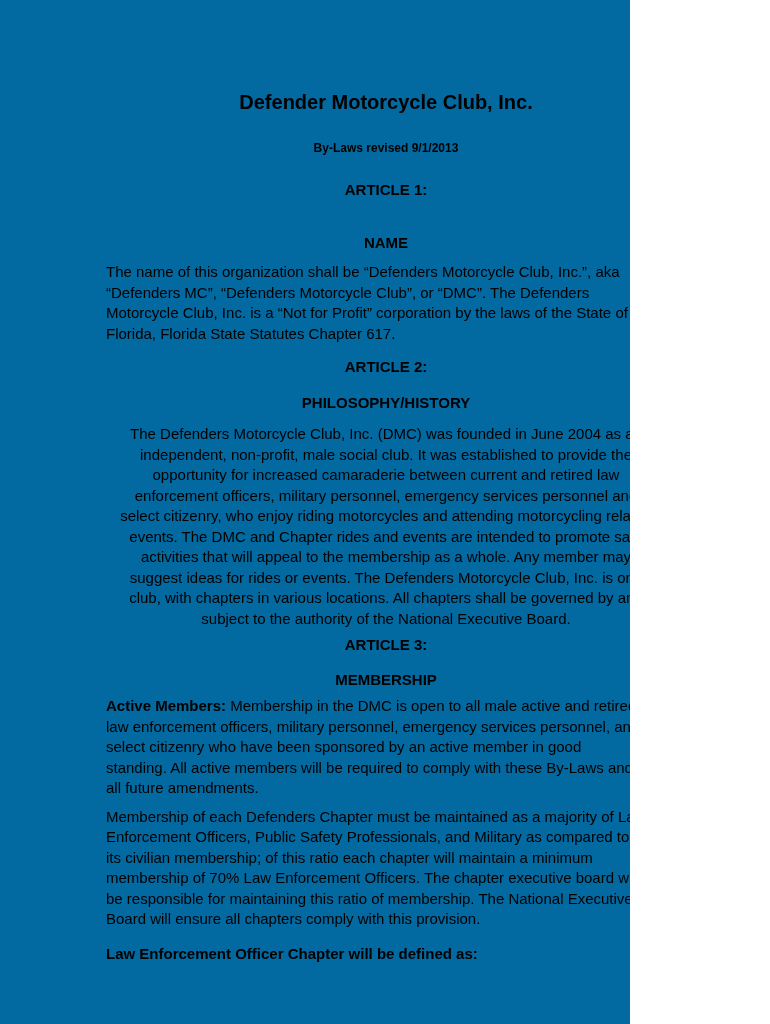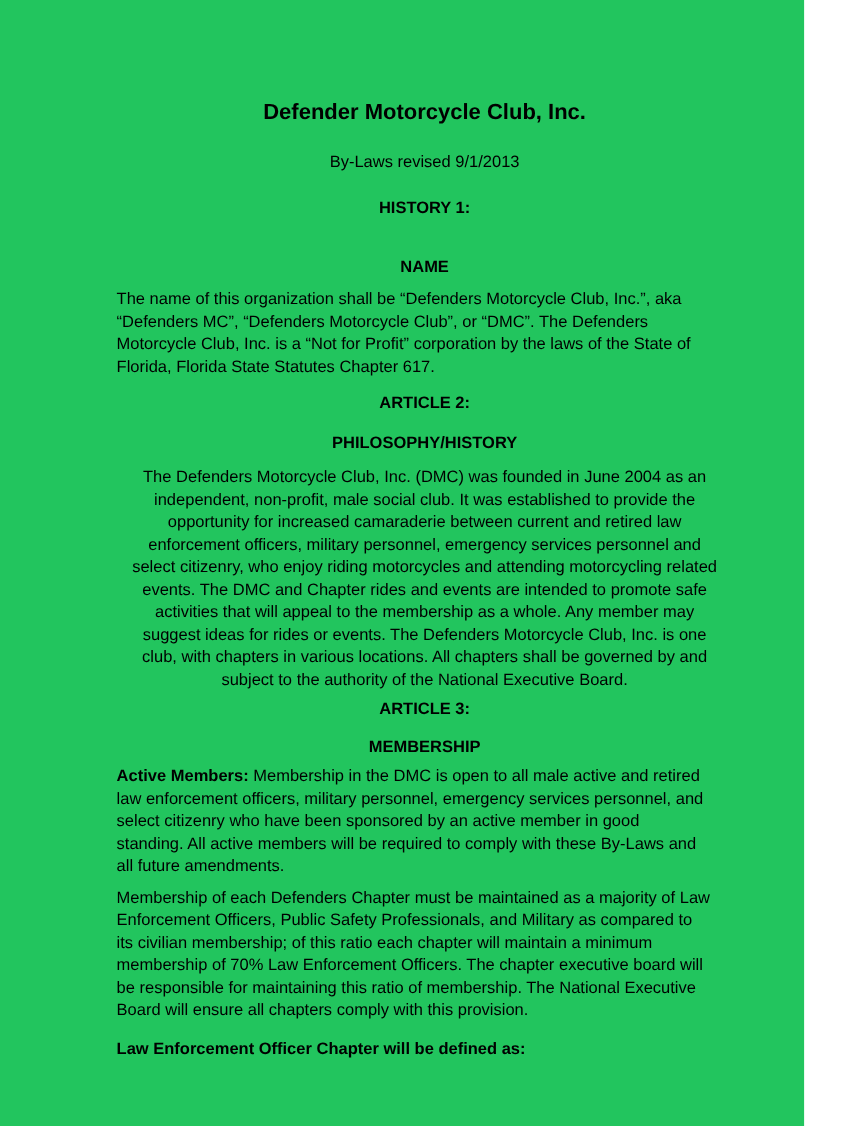--- a/index.html
+++ b/index.html
@@ -2,43 +2,43 @@
 <html><head>
 <meta charset="utf-8">
 <style>
   html, body {
     margin: 0;
     padding: 0;
     background: #ffffff;
   }
   .page {
     position: relative;
-    width: 731px;
+    width: 630px;
     height: 1024px;
-    background: #22c55e;
+    background: #0369a1;
     color: #000000;
     font-family: "Liberation Sans", sans-serif;
     box-sizing: border-box;
     padding: 90px 3px 0 106px;
     overflow: hidden;
   }
   .content {
     width: 560px;
   }
   .doc-title {
     font-size: 20px;
     line-height: 24px;
     font-weight: bold;
     text-align: center;
     margin: 0;
   }
   .doc-subtitle {
-    font-size: 15px;
+    font-size: 12px;
     line-height: 24px;
-    font-weight: normal;
+    font-weight: bold;
     text-align: center;
     margin: 22px 0 0 0;
   }
   .article-heading {
     font-size: 15px;
     line-height: 20.5px;
     font-weight: bold;
     text-align: center;
     margin: 0;
   }
@@ -68,21 +68,21 @@
 </style>
 </head>
 <body>
 
 <div class="page">
   <div class="content">
 
     <h1 class="doc-title">Defender Motorcycle Club, Inc.</h1>
     <h2 class="doc-subtitle">By-Laws revised 9/1/2013</h2>
 
-    <h3 class="article-heading mt20">HISTORY 1:</h3>
+    <h3 class="article-heading mt20">ARTICLE 1:</h3>
     <h3 class="article-heading mt16">NAME</h3>
     <p class="body-para mt9">The name of this organization shall be “Defenders Motorcycle Club, Inc.”, aka
 “Defenders MC”, “Defenders Motorcycle Club”, or “DMC”. The Defenders
 Motorcycle Club, Inc. is a “Not for Profit” corporation by the laws of the State of
 Florida, Florida State Statutes Chapter 617.</p>
 
     <h3 class="article-heading mt13">ARTICLE 2:</h3>
     <h3 class="article-heading mt15">PHILOSOPHY/HISTORY</h3>
     <p class="body-para mt11">The Defenders Motorcycle Club, Inc. (DMC) was founded in June 2004 as an
 independent, non-profit, male social club. It was established to provide the

